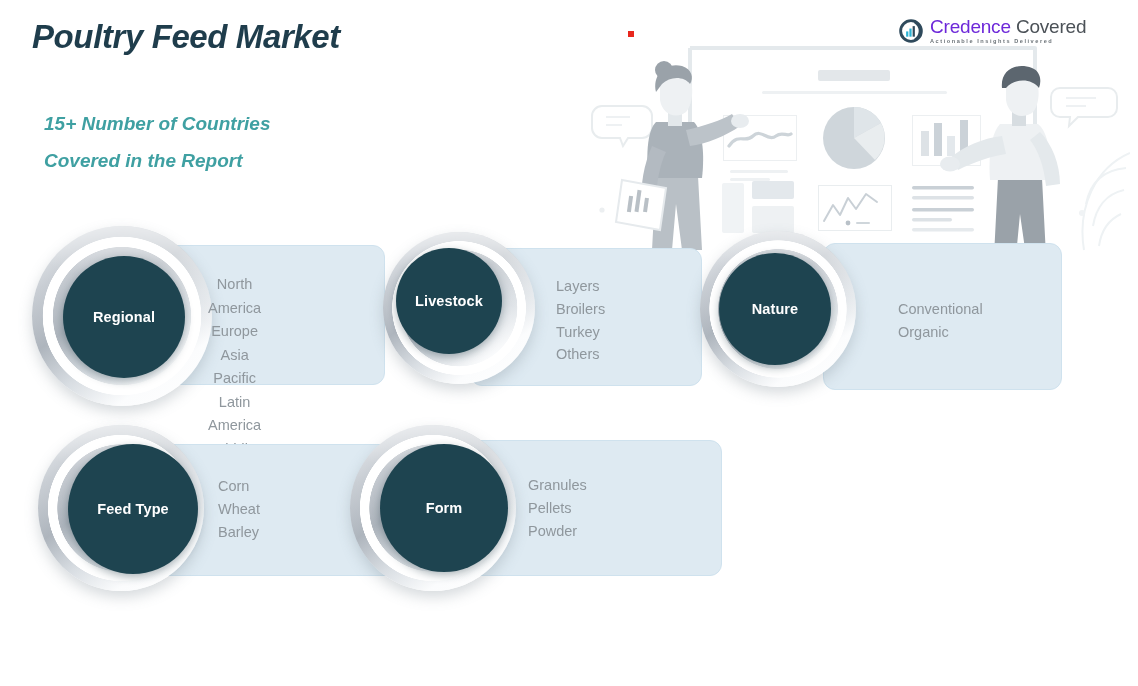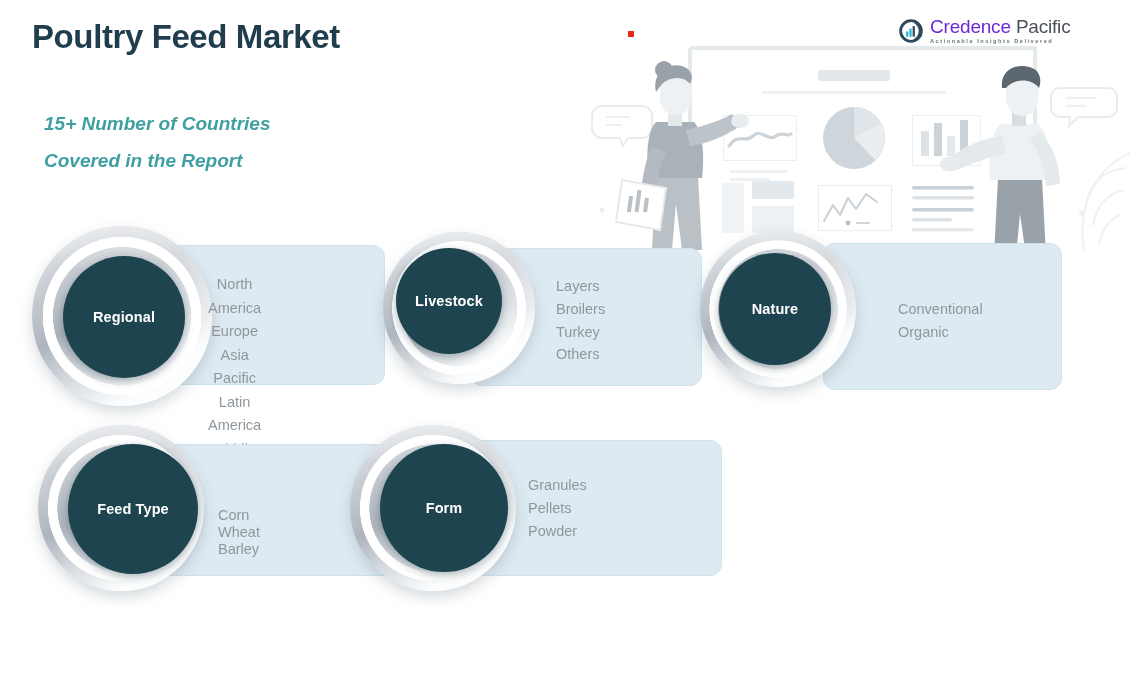--- a/index.html
+++ b/index.html
@@ -8,21 +8,21 @@
     background:#ffffff;
     font-family:"Liberation Sans", sans-serif;
     overflow:hidden;
     position:relative;
   }
   #stage{position:absolute;inset:0;width:1138px;height:686px;}
 
   
   #page-title{
     position:absolute;left:32px;top:18px;
-    font-size:33px;font-weight:bold;
+    font-size:33px;font-weight:bold;font-style:italic;
     letter-spacing:-0.4px;
     color:#1f3d4c;
     white-space:nowrap;
   }
   #subtitle{
     position:absolute;left:44px;top:105px;
     font-size:19px;font-weight:bold;font-style:italic;
     line-height:37px;
     color:#3fa0a2;
     white-space:pre-line;
@@ -93,21 +93,21 @@
 
   <div id="logo">
     <svg id="logo-mark" viewBox="0 0 64 64">
       <path d="M32 3 A29 29 0 1 0 32 61 A29 29 0 1 0 32 3 Z M32 10 A22 22 0 1 1 32 54 A22 22 0 1 1 32 10 Z" fill="#2f4a5c"></path>
       <path d="M40 6 A29 29 0 0 1 40 58 L40 51 A22 22 0 0 0 40 13 Z" fill="#2f4a5c"></path>
       <rect x="20" y="33" width="5.5" height="13" fill="#2bb2d4"></rect>
       <rect x="28" y="26" width="5.5" height="20" fill="#2bb2d4"></rect>
       <rect x="36" y="20" width="5.5" height="26" fill="#2f4a5c"></rect>
     </svg>
     <div id="logo-text">
-      <div id="logo-name"><span class="w1">Credence</span><span class="w2"> Pacific</span></div>
+      <div id="logo-name"><span class="w1">Credence</span><span class="w2"> Covered</span></div>
       <div id="logo-tag">Actionable Insights Delivered</div>
     </div>
   </div>
 
   <div id="red-dot"></div>
 
   <svg id="illustration" viewBox="0 0 540 270">
     <defs>
       <clipPath id="clipAll">
           <rect x="0" y="0" width="540" height="270"></rect>
@@ -267,21 +267,21 @@
     <div class="items" style="left:898px;top:298px;line-height:23px;">Conventional
 Organic</div>
   </div>
 
   <div class="card">
     <div class="panel" style="left:125px;top:444px;width:295px;height:130px;"></div>
     <div class="ring" style="left:38px;top:425px;width:166px;height:166px;"></div>
     <div class="disc" style="left:68px;top:444px;width:130px;height:130px;">
       <span class="disc-label">Feed Type</span>
     </div>
-    <div class="items" style="left:218px;top:475px;line-height:17px;margin-top:32px;">Corn
+    <div class="items" style="left:218px;top:475px;line-height:23px;">Corn
 Wheat
 Barley</div>
   </div>
 
   <div class="card">
     <div class="panel" style="left:430px;top:440px;width:290px;height:134px;"></div>
     <div class="ring" style="left:350px;top:425px;width:166px;height:166px;"></div>
     <div class="disc" style="left:380px;top:444px;width:128px;height:128px;">
       <span class="disc-label">Form</span>
     </div>

